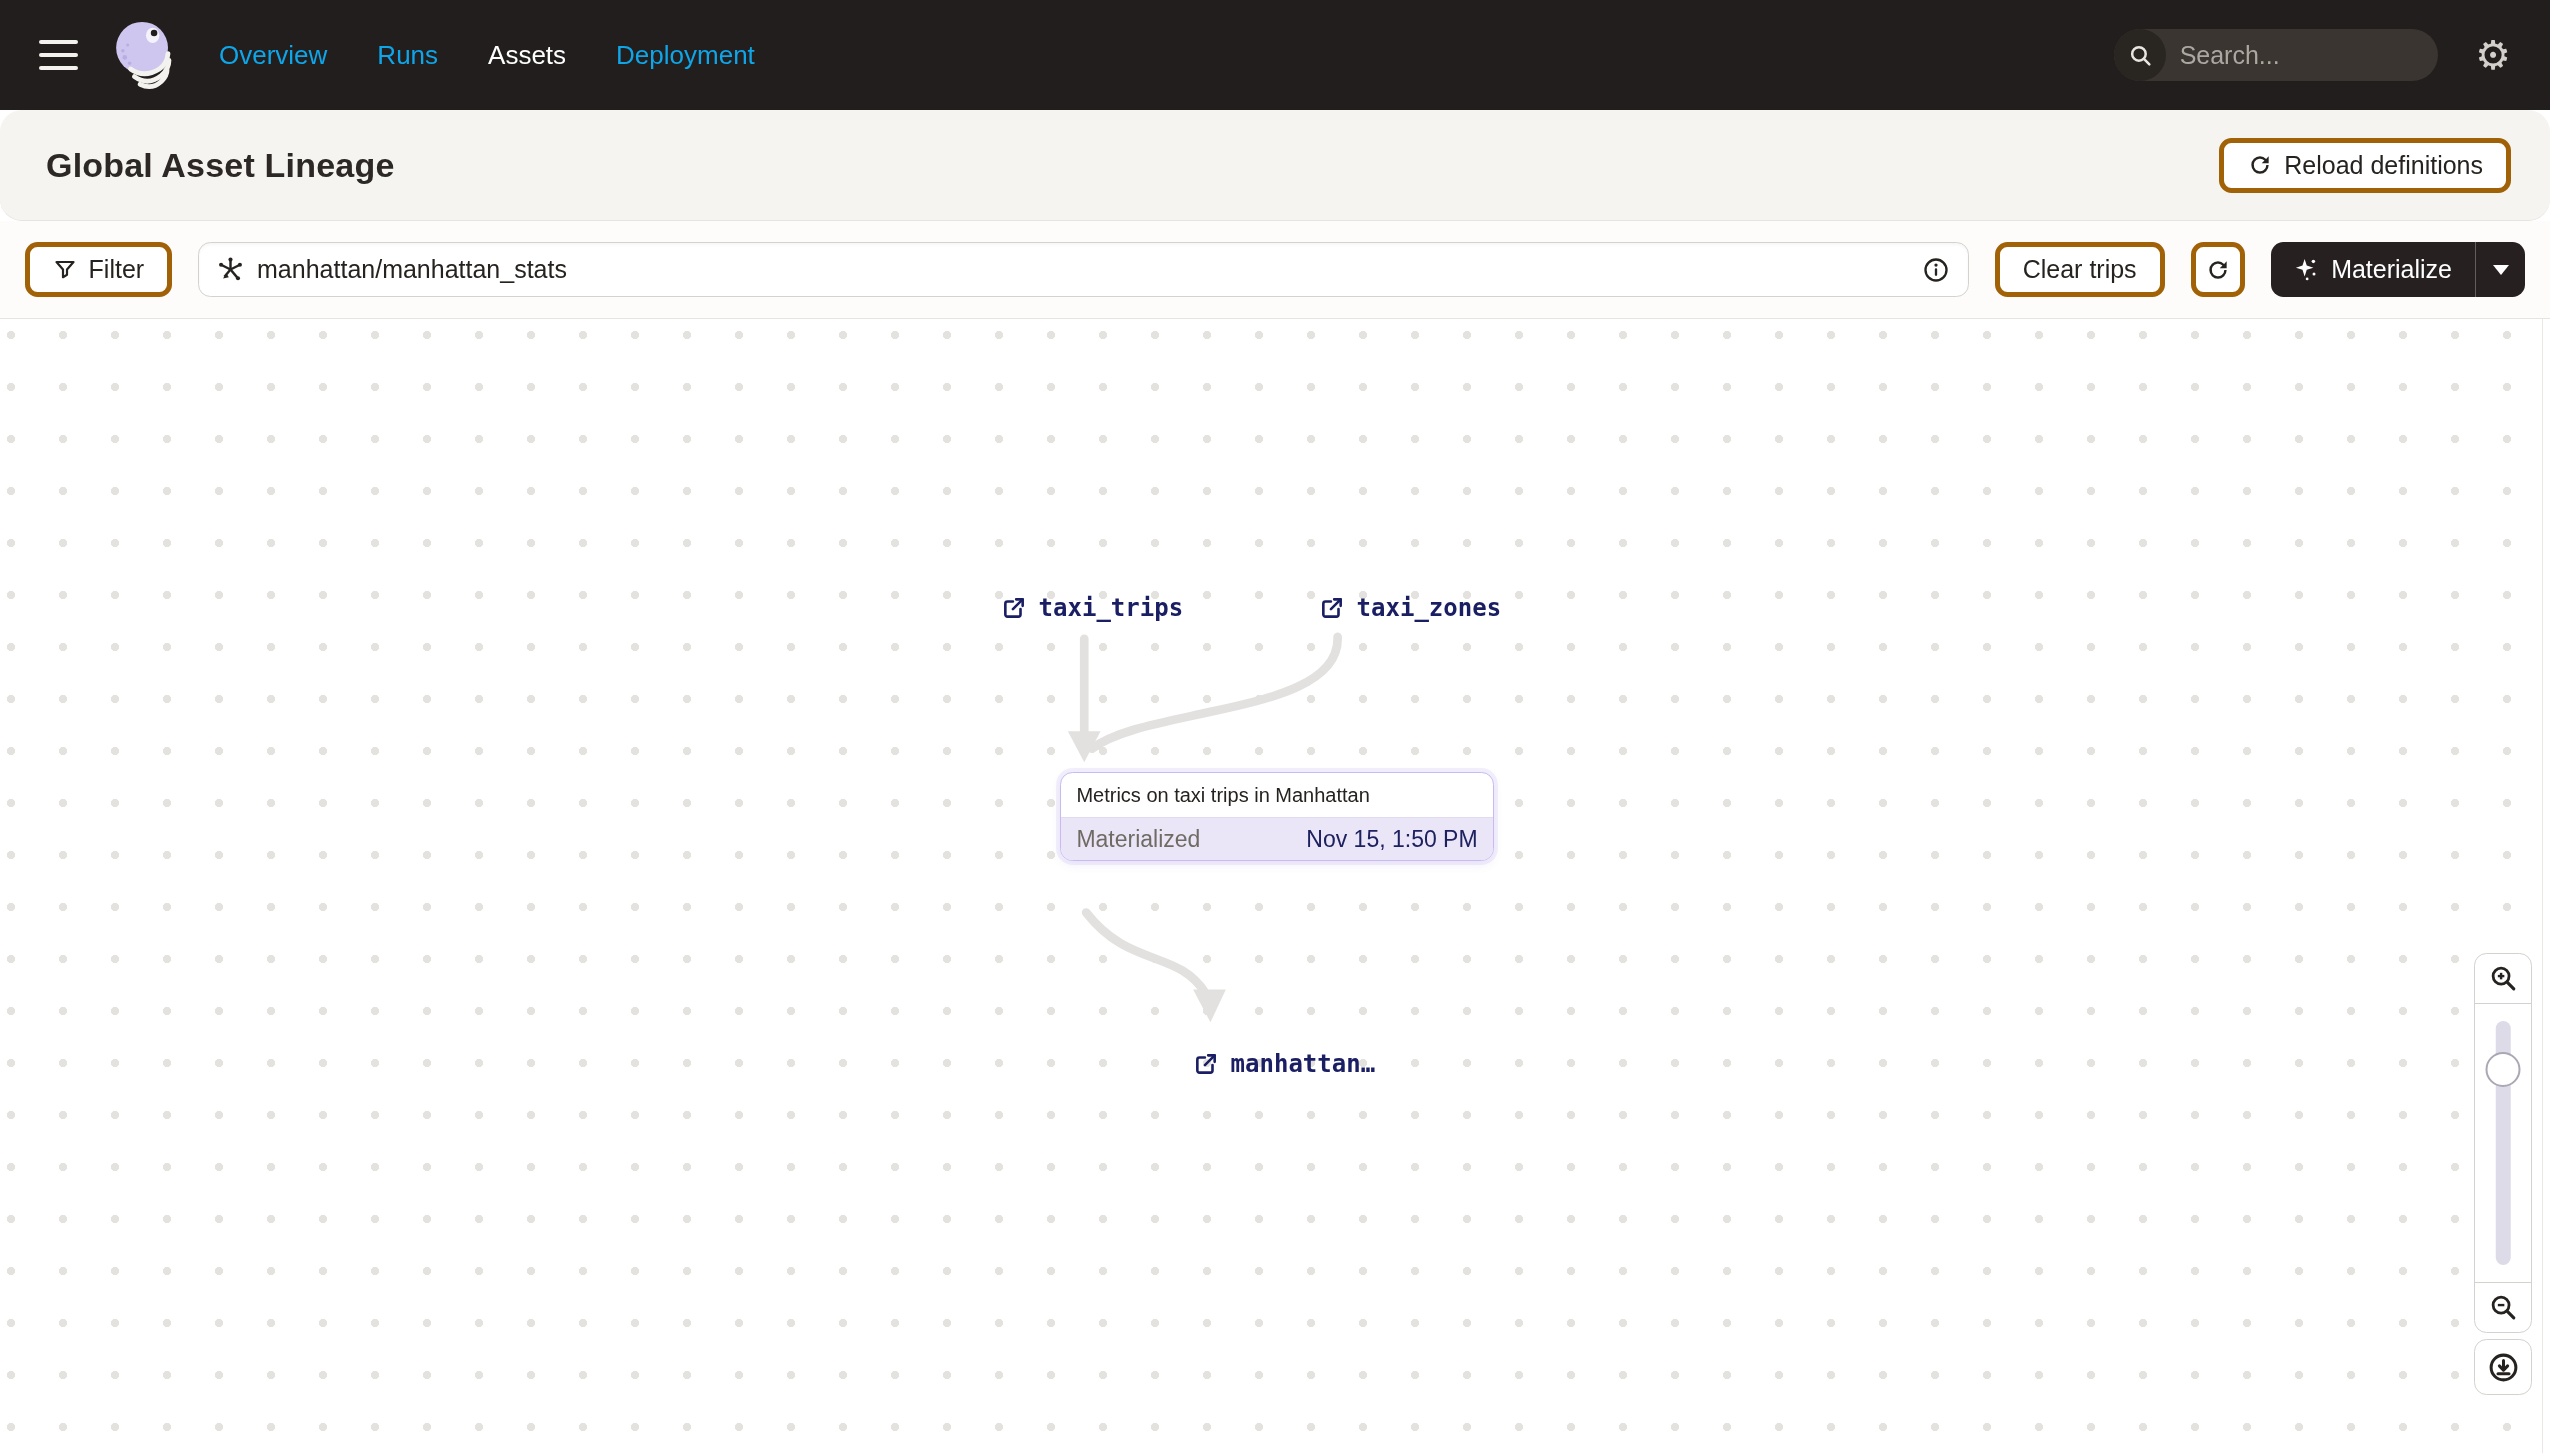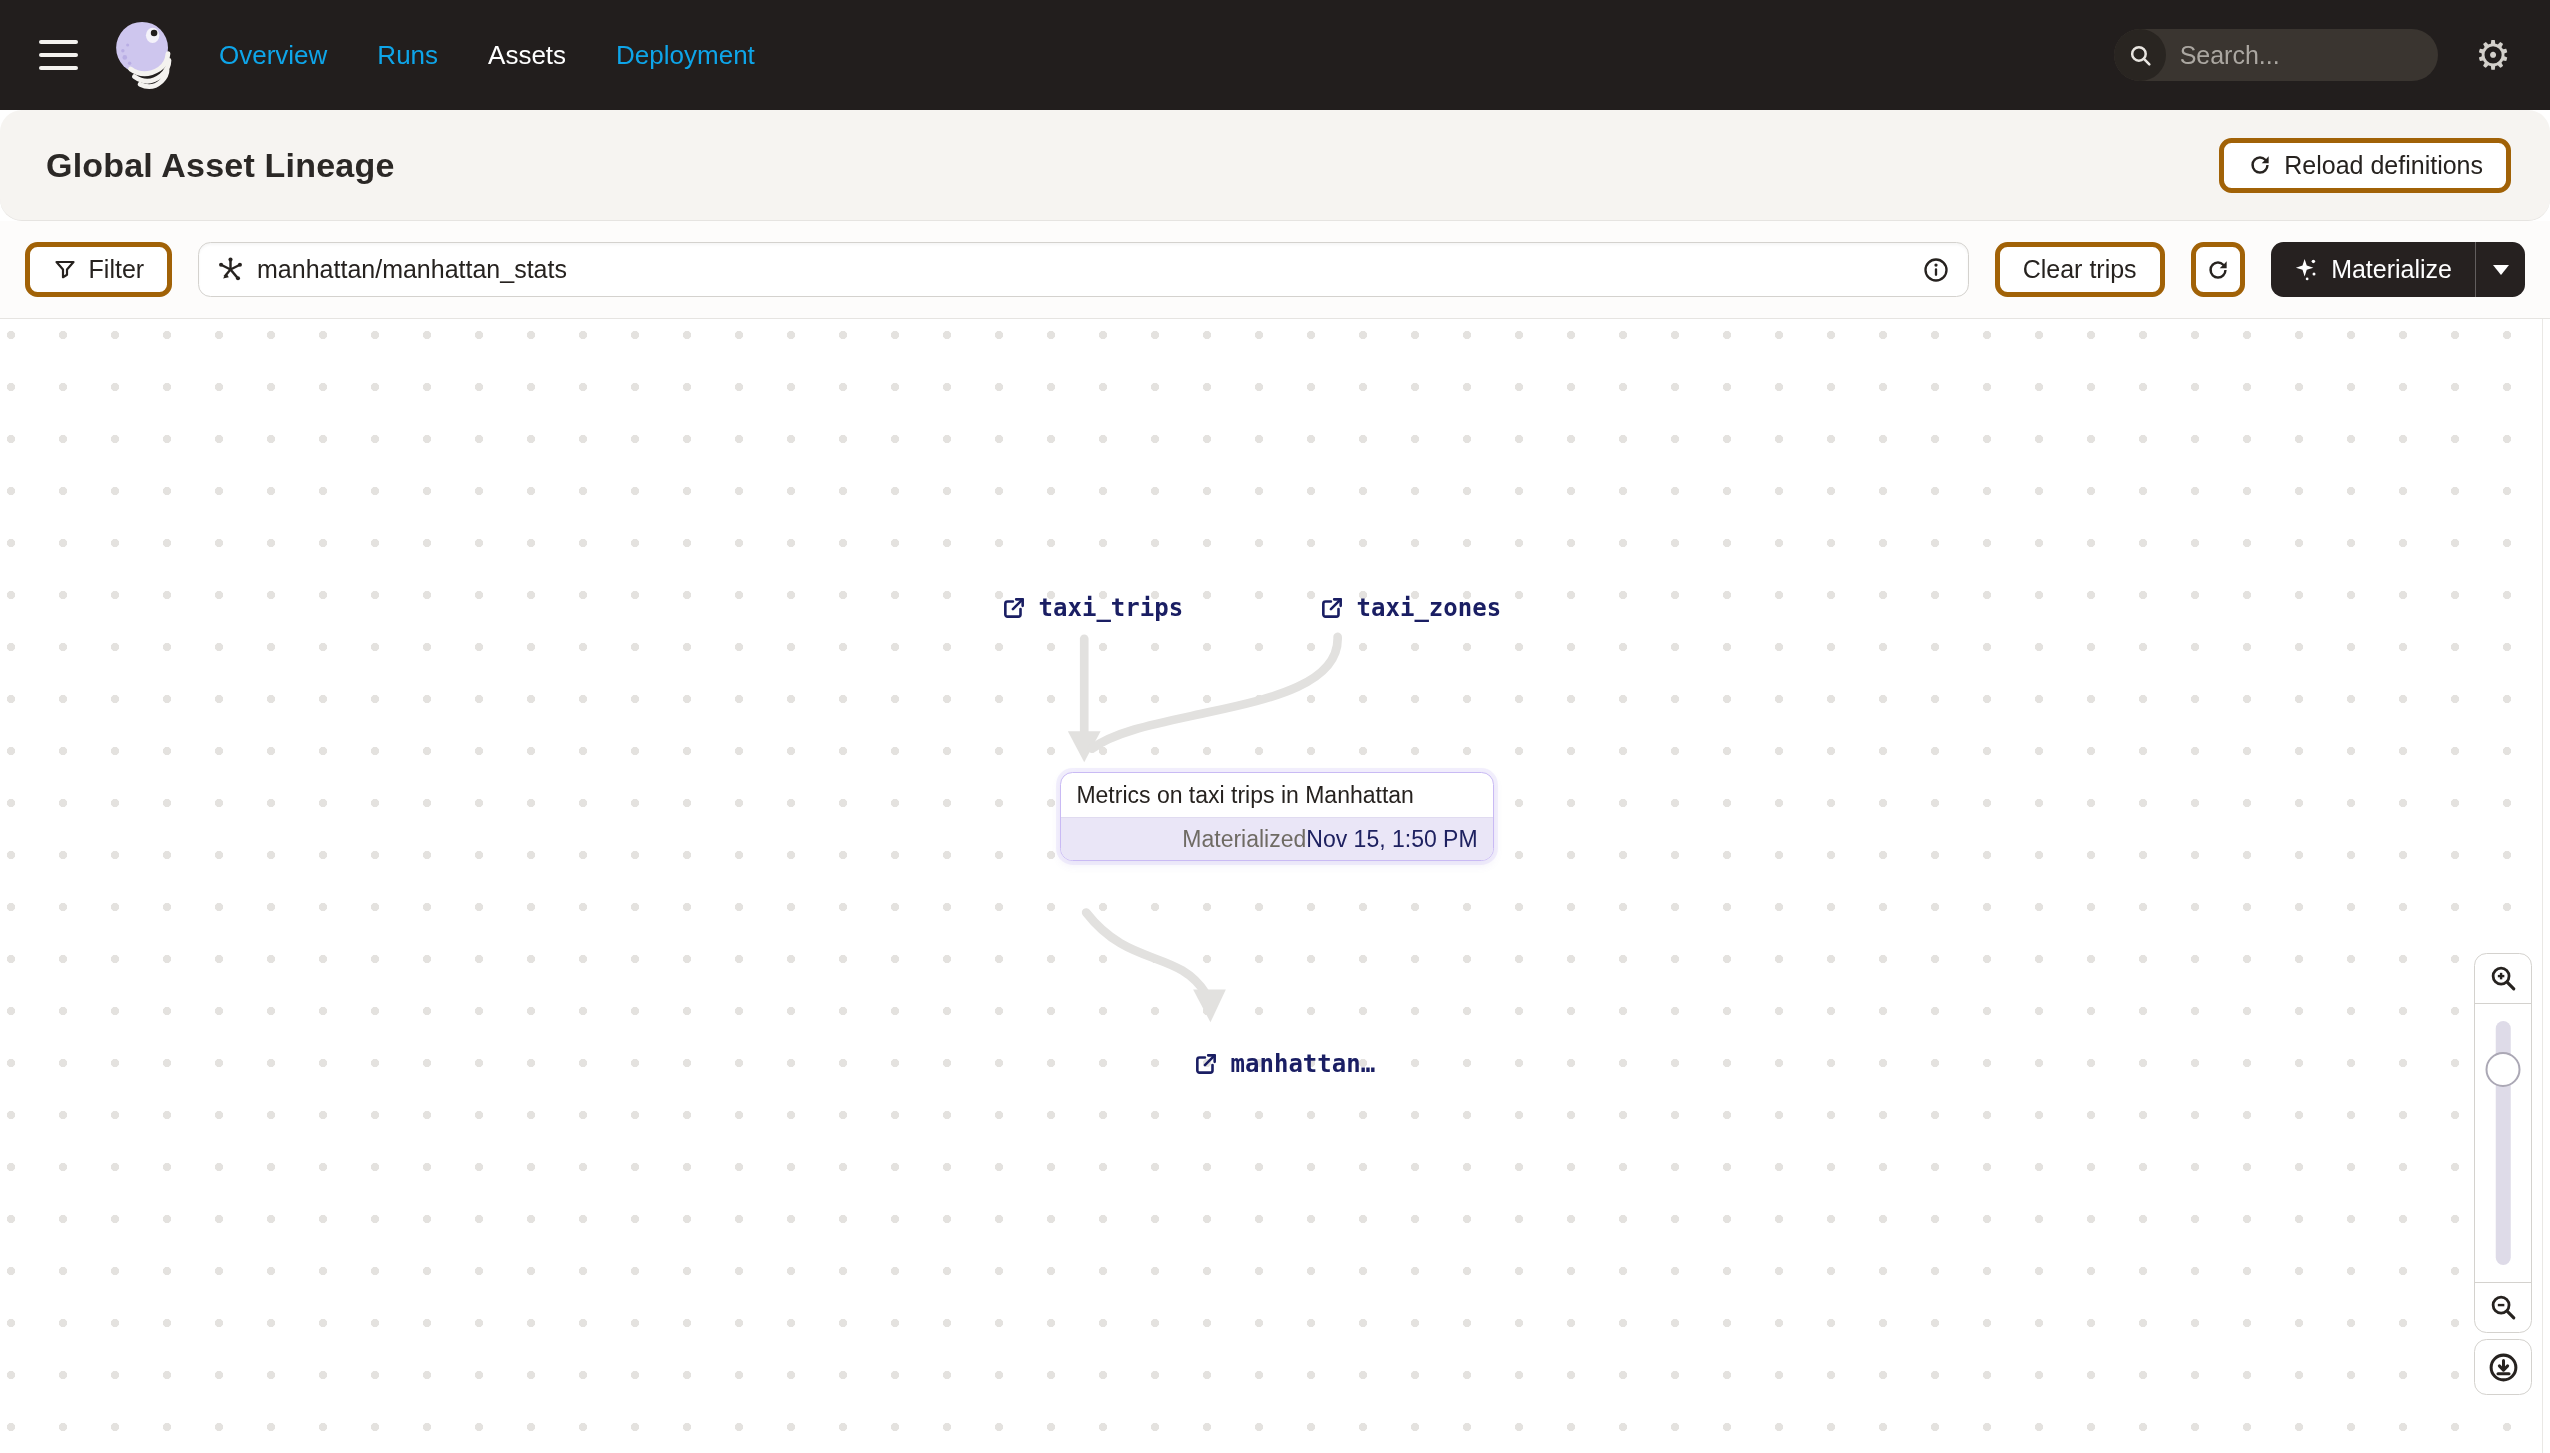--- a/index.html
+++ b/index.html
@@ -45,22 +45,22 @@
   .canvas-right-line { position:absolute; top:0; bottom:0; left:2542px; width:1px; background:#EAE8E5; }
 
   .asset-link { position:absolute; display:flex; align-items:center; gap:11.6px; color:#1A1E63; cursor:pointer; }
   .asset-link .mono { font-family:"DejaVu Sans Mono", monospace; font-weight:bold; font-size:24px; }
 
   .edges { position:absolute; left:0; top:0; }
 
   .asset-node { position:absolute; left:1060px; top:453px; width:434px; background:#FFFFFF; border:1.9px solid #C9BAF4; border-radius:12.5px; box-shadow:0 0 0 3.9px rgba(201,186,244,0.22), 0 3.9px 9.6px rgba(120,100,190,0.10); overflow:hidden; cursor:pointer; }
   .node-header { height:43px; background:#F4F2F9; border-bottom:1px solid #E5E1F0; display:flex; align-items:center; gap:11.6px; padding:0 15.4px; }
   .node-title { font-family:"DejaVu Sans Mono", monospace; font-weight:bold; font-size:24px; color:#26221F; }
-  .node-body { height:44px; display:flex; align-items:center; padding:0 15.4px; font-size:23px; color:#26221F; }
-  .node-footer { height:43px; background:#EAE6F7; border-top:1px solid #E0DBF0; display:flex; align-items:center; justify-content:flex-end; padding:0 15.4px; }
+  .node-body { height:44px; display:flex; align-items:center; padding:0 15.4px; font-size:20px; color:#26221F; }
+  .node-footer { height:43px; background:#EAE6F7; border-top:1px solid #E0DBF0; display:flex; align-items:center; justify-content:space-between; padding:0 15.4px; }
   .node-status { font-size:23px; color:#6F6B64; }
   .node-time { font-size:23px; color:#1E2160; }
 
   
   .zoom-panel { position:absolute; left:2474px; top:634px; width:58px; height:380px; background:#FFFFFF; border:1px solid #D4D2CE; border-radius:12.5px; display:flex; flex-direction:column; }
   .zoom-btn { height:50px; display:flex; align-items:center; justify-content:center; cursor:pointer; flex:none; }
   .zoom-btn.top { border-bottom:1px solid #D4D2CE; }
   .zoom-btn.bottom { border-top:1px solid #D4D2CE; }
   .slider-section { flex:1; position:relative; }
   .slider-track { position:absolute; left:50%; transform:translateX(-50%); top:17.3px; bottom:17.3px; width:14.5px; border-radius:7.7px; background:#DEDBE8; }

